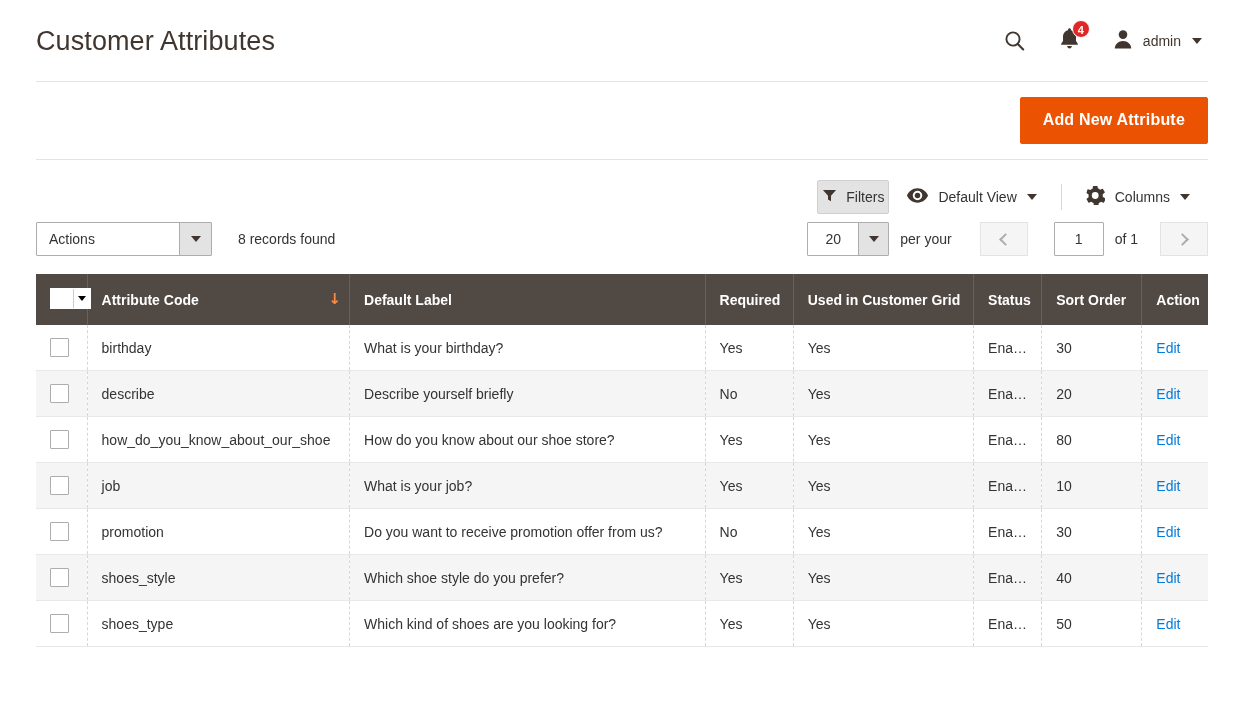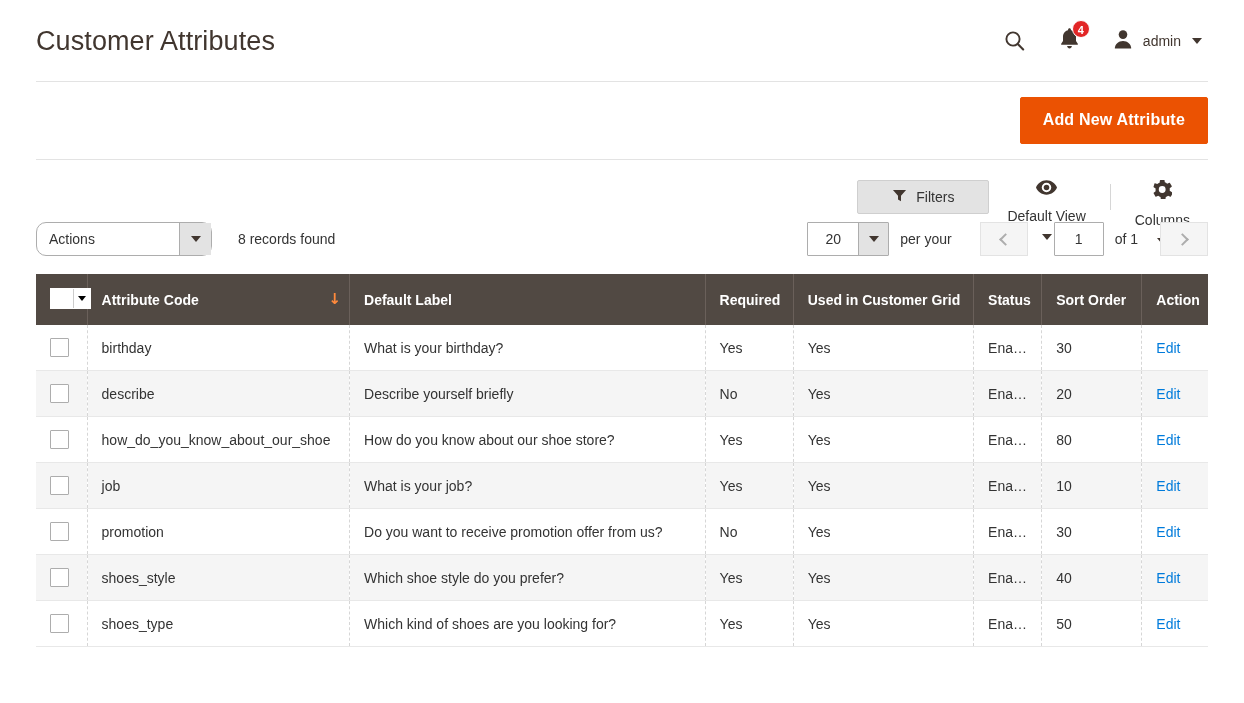--- a/index.html
+++ b/index.html
@@ -100,34 +100,33 @@
     display: flex;
     justify-content: flex-end;
     align-items: center;
     height: 52px;
   }
   .filters-btn {
     display: flex; align-items: center; gap: 9px;
     background: #e3e3e3;
     border: 1px solid #cfcfcf;
     border-radius: 2px;
-    padding: 8px 34px;
+    padding: 8px 4px;
     font-size: 14px;
     color: #333;
     cursor: pointer;
     height: 34px;
   }
   .tb-control {
     display: flex; align-items: center; gap: 10px;
     padding: 0 18px;
     font-size: 14px;
     color: #333;
     cursor: pointer;
     height: 34px;
-    flex-direction: column;
   }
   .tb-sep {
     width: 1px; height: 26px; background: #d6d6d6; margin: 0 6px;
   }
   .caret-sm {
     width: 0; height: 0;
     border-left: 5px solid transparent;
     border-right: 5px solid transparent;
     border-top: 6px solid #41362f;
   }
@@ -137,21 +136,21 @@
     margin: 0 36px;
     height: 54px;
     display: flex;
     align-items: center;
     justify-content: space-between;
   }
   .gh-left { display: flex; align-items: center; gap: 26px; }
   .actions-select {
     display: flex; align-items: stretch;
     border: 1px solid #adadad;
-    border-radius: 10px;
+    border-radius: 1px;
     height: 34px;
     background: #fff;
     cursor: pointer;
   }
   .actions-label {
     width: 142px;
     display: flex; align-items: center;
     padding-left: 12px;
     font-size: 14px;
     color: #333;

